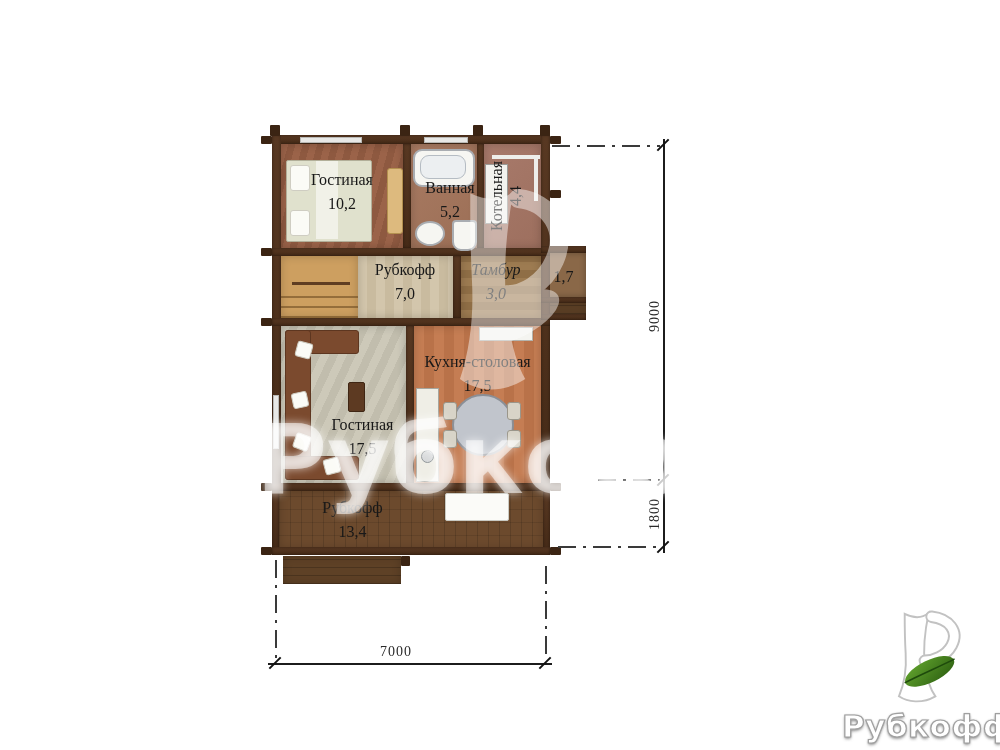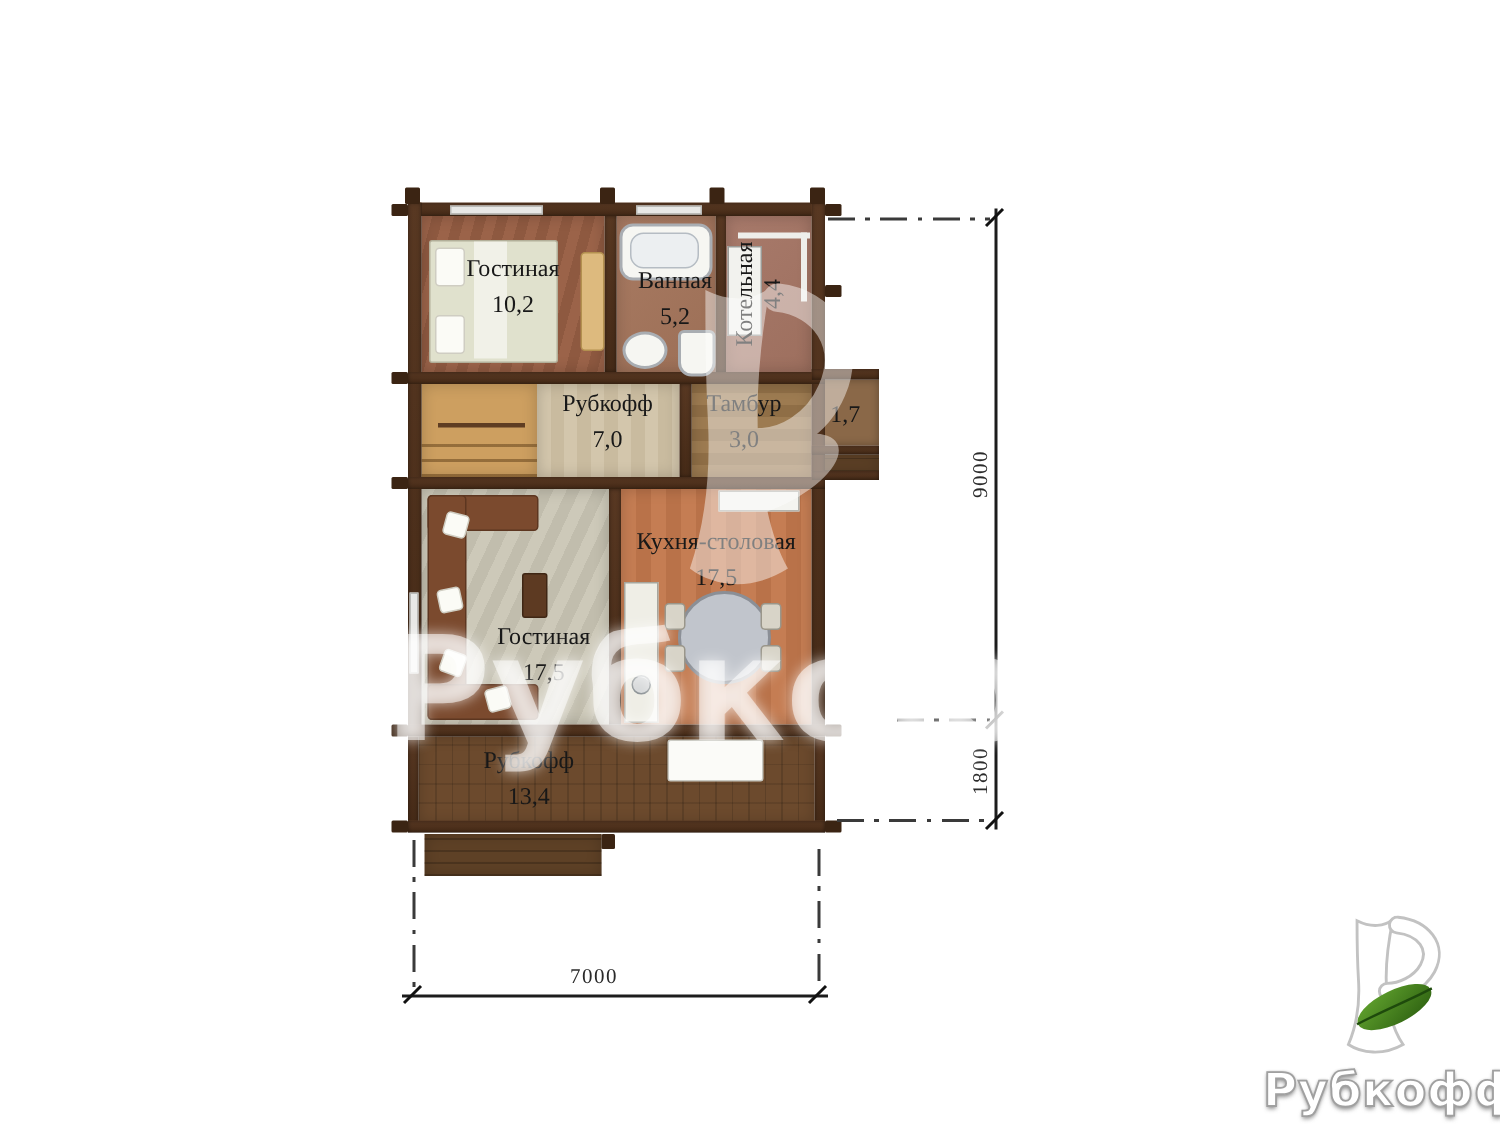--- a/index.html
+++ b/index.html
@@ -163,21 +163,21 @@
       <div class="area">5,2</div>
     </div>
     <div class="rlabel rot-label" style="left:461px;top:176px;width:90px;height:40px;">
       <div>Котельная</div>
       <div>4,4</div>
     </div>
     <div class="rlabel" style="left:350px;top:260px;width:110px;">
       <div>Рубкофф</div>
       <div class="area">7,0</div>
     </div>
-    <div class="rlabel" style="left:461px;top:260px;width:70px;">
+    <div class="rlabel" style="left:461px;top:260px;width:70px;font-style:italic;">
       <div>Тамбур</div>
       <div class="area">3,0</div>
     </div>
     <div class="rlabel" style="left:541px;top:267px;width:45px;">
       <div>1,7</div>
     </div>
     <div class="rlabel" style="left:414px;top:352px;width:127px;">
       <div>Кухня-столовая</div>
       <div class="area">17,5</div>
     </div>

